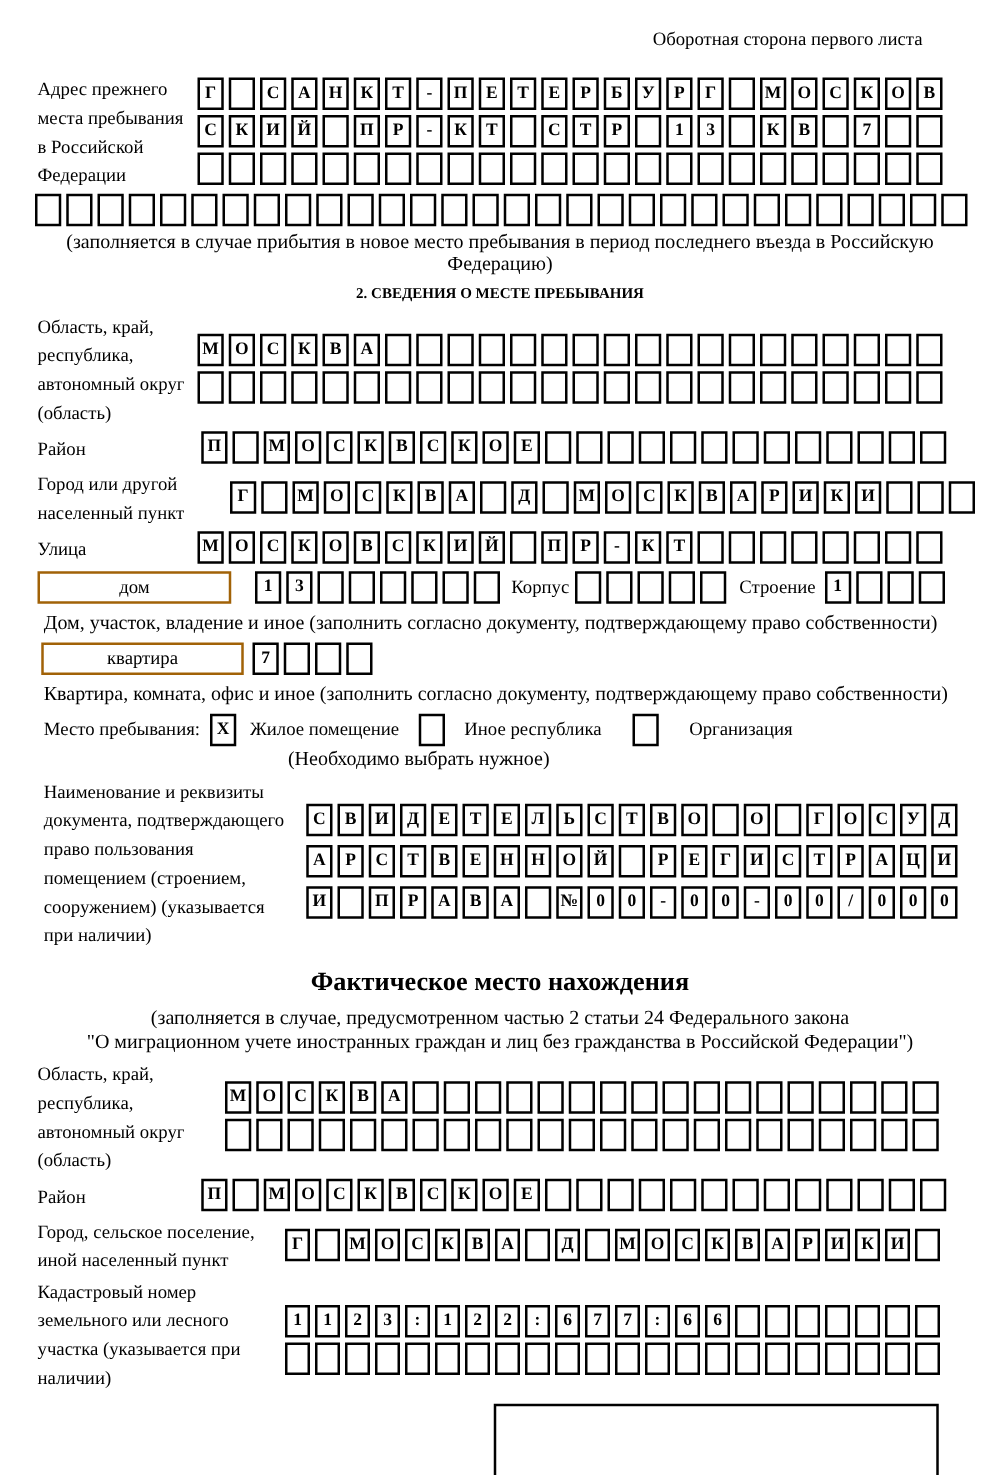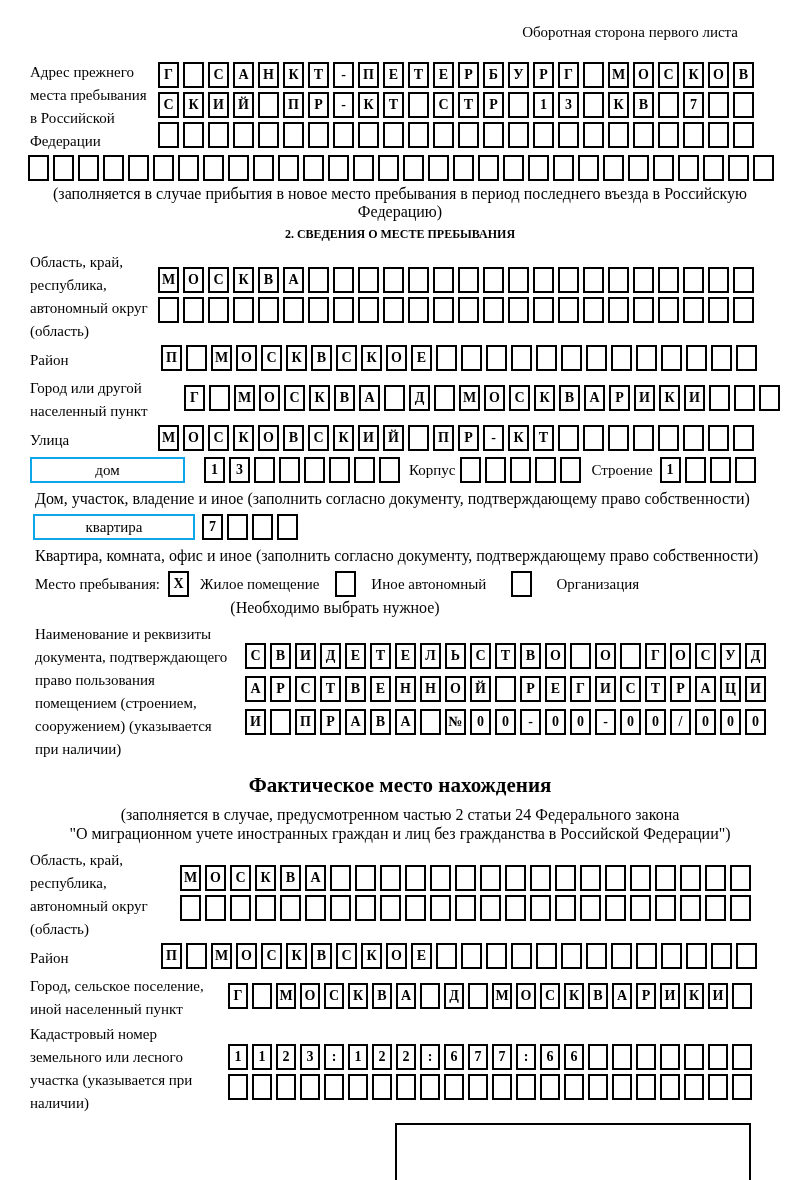--- a/index.html
+++ b/index.html
@@ -12,21 +12,21 @@
         font-size:14px;font-weight:bold;font-family:"Liberation Serif",serif;}
   .cells.sm .cell{width:20px;}
   .field{display:flex;align-items:center;margin-bottom:2px;}
   .field-label{flex-shrink:0;font-size:15px;line-height:23px;padding-right:6px;box-sizing:border-box;}
   .w128{width:128px;}.w131{width:131px;}.w150{width:150px;}.w198{width:198px;}.w215{width:215px;}
   .caption{font-size:16px;margin:0 0 6px 0;}
   .caption.center{text-align:center;}
   .sec-title{font-size:12px;font-weight:bold;text-align:center;margin:6px 0 9px 0;}
   .sub-title{font-size:21px;font-weight:bold;text-align:center;margin:12px 0 8px 0;}
   .inline-row{display:flex;align-items:flex-start;margin-bottom:3px;}
-  .wide-box{box-sizing:border-box;height:26px;border:2px solid #0ea5e9;display:flex;
+  .wide-box{box-sizing:border-box;height:26px;border:2px solid #a16207;display:flex;
             align-items:center;justify-content:center;font-size:15px;flex-shrink:0;}
   .inline-label{font-size:15px;line-height:26px;white-space:nowrap;}
   .stay-row{display:flex;align-items:center;margin:5px 0 2px 0;font-size:15px;}
   .doc-grid .cells{margin-bottom:7px;}
   .big-box{box-sizing:border-box;border:2px solid #000;width:356px;height:174px;
            margin-left:365px;margin-top:8px;background:#fff;}
   .mt10{margin-top:10px;}
 </style>
 </head>
 <body>
@@ -341,21 +341,21 @@
         <span class="cell"></span>
       </div>
   </div>
   <div class="caption" style="margin-left:5px;">Квартира, комната, офис и иное (заполнить согласно документу, подтверждающему право собственности)</div>
 
   <div class="stay-row">
     <span style="margin-left:5px;">Место пребывания:</span>
     <span class="cell" style="margin-left:8px;">X</span>
     <span style="margin-left:11px;">Жилое помещение</span>
     <span class="cell" style="margin-left:16px;"></span>
-    <span style="margin-left:15px;">Иное автономный</span>
+    <span style="margin-left:15px;">Иное республика</span>
     <span class="cell" style="margin-left:25px;"></span>
     <span style="margin-left:24px;">Организация</span>
   </div>
   <div class="caption center" style="margin-left:-130px;">(Необходимо выбрать нужное)</div>
 
   <div class="field" style="margin-top:4px;">
     <div class="field-label w215" style="padding-left:5px;">Наименование и реквизиты документа, подтверждающего право пользования помещением (строением, сооружением) (указывается при наличии)</div>
     <div class="field-grid doc-grid">
       <div class="cells">
           <span class="cell">С</span>

